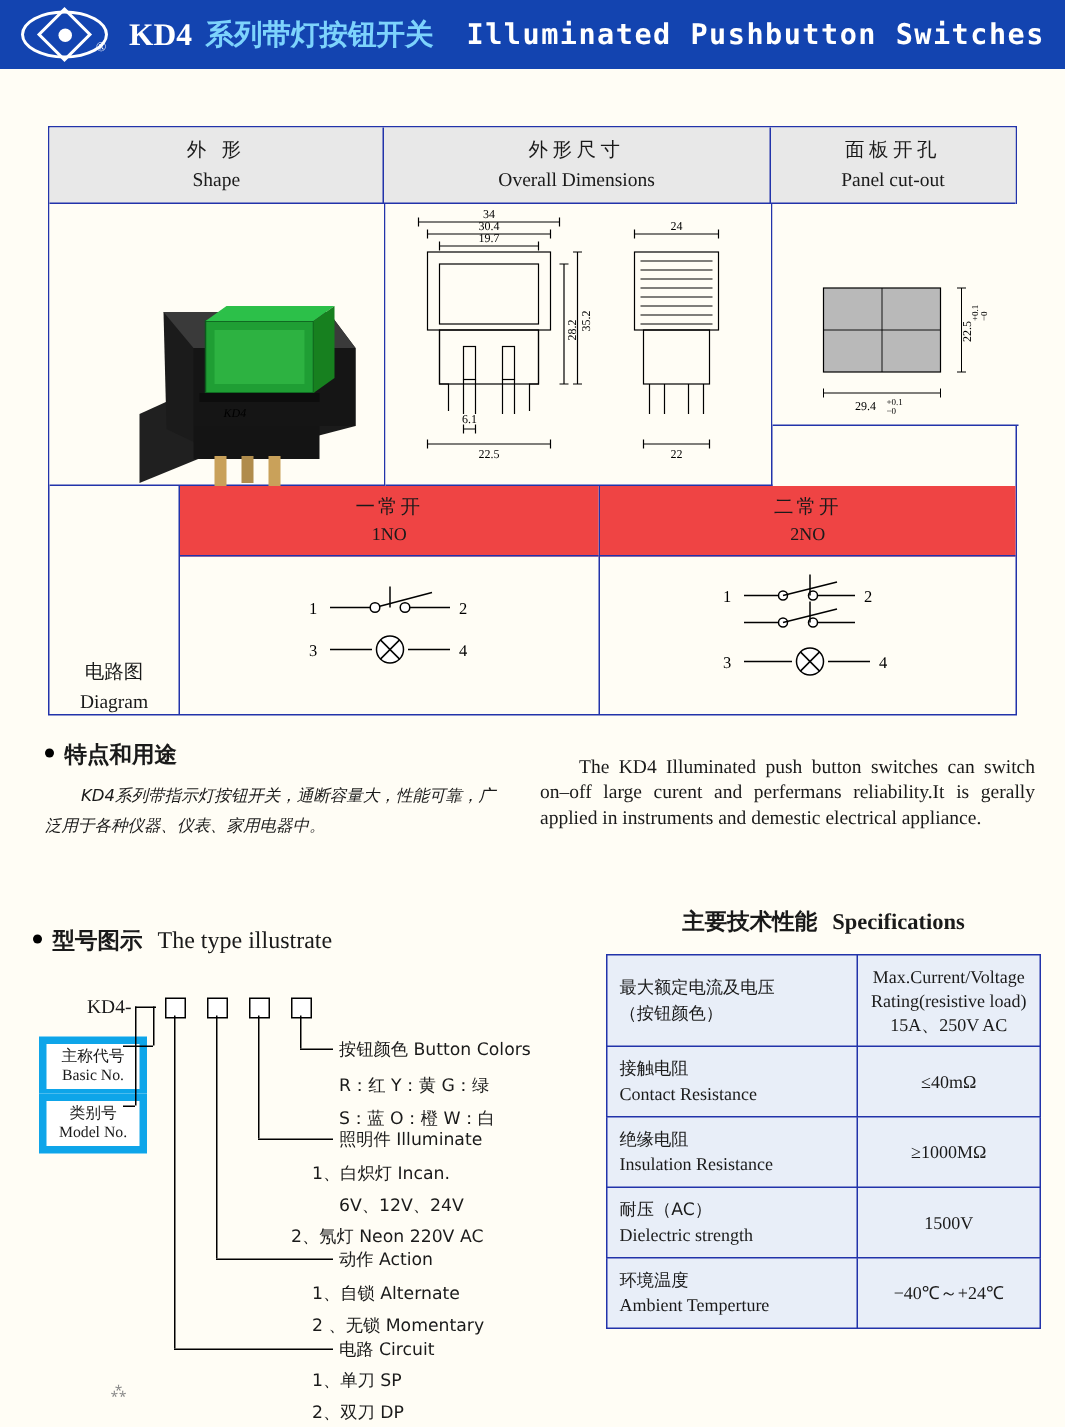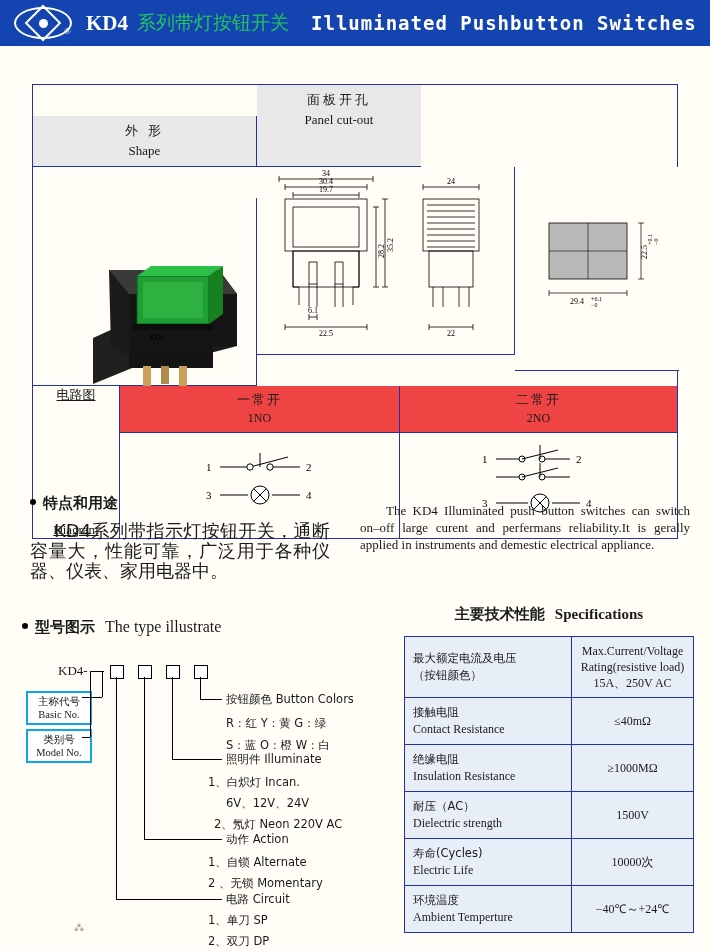--- a/index.html
+++ b/index.html
@@ -25,86 +25,85 @@
   }
   .logo-oval:before{
     content:"";position:absolute;width:22px;height:22px;border:2px solid #fff;
     transform:rotate(45deg);
   }
   .logo-oval:after{
     content:"";position:absolute;width:9px;height:9px;background:#fff;border-radius:50%;
   }
   .logo-r{position:absolute;left:64px;top:26px;color:#fff;font-size:9px;}
   .h-kd4{color:#fff;font-size:21px;font-weight:bold;font-family:"Liberation Serif",serif;letter-spacing:0px;}
-  .h-cn{color:#22c55e;font-size:19px;font-weight:normal;margin-left:9px;font-family:"DejaVu Sans",sans-serif;}
+  .h-cn{color:#7dd3fc;font-size:19px;font-weight:bold;margin-left:9px;font-family:"DejaVu Sans",sans-serif;}
   .h-en{color:#fff;font-size:19px;font-weight:bold;margin-left:22px;font-family:"DejaVu Sans Mono",monospace;letter-spacing:1px;}
 
   
   .tbl{
     position:absolute;left:32px;top:84px;width:646px;border:1.5px solid #2233aa;
     box-sizing:border-box;
   }
   .trow{display:flex;}
   .cellhead{
     background:#e8e8e8;border-right:1.5px solid #2233aa;border-bottom:1.5px solid #2233aa;
     text-align:center;padding:6px 0 7px 0;box-sizing:border-box;
   }
   .cellhead:last-child{border-right:none;}
   .cellhead .cn{font-size:13px;font-family:"DejaVu Sans",sans-serif;letter-spacing:3px;}
   .cellhead .en{font-size:13px;margin-top:3px;font-family:"Liberation Serif",serif;}
   .cellbody{
     border-right:1.5px solid #2233aa;border-bottom:1.5px solid #2233aa;
     box-sizing:border-box;position:relative;background:#fffdf5;
   }
   .cellbody:last-child{border-right:none;}
-  .c1{width:224px;margin-top:31px;}
+  .c1{width:224px;}
   .c2{width:258px;}
   .c3{width:164px;}
 
   
   .drow{display:flex;}
   .dlabel{
     width:88px;border-right:1.5px solid #2233aa;box-sizing:border-box;
-    display:flex;flex-direction:column;align-items:center;justify-content:space-between;
+    display:flex;flex-direction:column;align-items:center;justify-content:flex-end;
     font-size:13px;
-    text-decoration:underline;
   }
   .dlabel .cn{font-family:"DejaVu Sans",sans-serif;}
-  .dlabel .en{margin-top:18px;}
+  .dlabel .en{margin-top:3px;}
   .dcol{flex:1;box-sizing:border-box;}
   .dcol.left{border-right:1.5px solid #2233aa;}
   .dhead{
     background:#ef4444;border-bottom:1.5px solid #2233aa;text-align:center;
     padding:5px 0 6px 0;box-sizing:border-box;
   }
   .dhead .cn{font-size:13px;font-family:"DejaVu Sans",sans-serif;letter-spacing:2px;}
   .dhead .en{font-size:12px;margin-top:2px;}
   .dbody{height:105px;position:relative;}
 
   
   .sec-feature-cn{position:absolute;left:30px;top:494px;width:300px;}
   .sec-feature-en{position:absolute;left:360px;top:494px;width:330px;}
   .h2cn{font-size:15px;font-weight:bold;font-family:"DejaVu Sans",sans-serif;}
   .h2en{font-size:16px;font-family:"Liberation Serif",serif;}
   .bullet{display:inline-block;width:6px;height:6px;background:#000;border-radius:50%;
     vertical-align:middle;margin-right:7px;margin-bottom:3px;}
-  .ptxt-cn{font-size:18px;line-height:20px;font-family:"DejaVu Sans",sans-serif;margin-top:8px;text-align:justify;}
+  .ptxt-cn{font-size:11px;line-height:20px;font-family:"DejaVu Sans",sans-serif;margin-top:8px;text-align:justify;font-style:italic;}
   .ptxt-en{font-size:13px;line-height:17px;font-family:"Liberation Serif",serif;margin-top:8px;text-align:justify;}
 
   
   .sec-type{position:absolute;left:22px;top:618px;width:380px;}
   .type-title{font-size:15px;font-weight:bold;font-family:"DejaVu Sans",sans-serif;}
   .type-title .en{font-family:"Liberation Serif",serif;font-weight:normal;font-size:16px;margin-left:10px;}
   .type-diagram{position:relative;height:300px;margin-top:12px;font-size:11.5px;}
   .tcode{position:absolute;left:36px;top:14px;font-size:13px;font-family:"Liberation Serif",serif;}
   .tbox{position:absolute;width:12px;height:12px;border:1px solid #000;background:#fff;}
   .vline{position:absolute;width:1px;background:#000;}
   .hline{position:absolute;height:1px;background:#000;}
   .tlbl{position:absolute;font-size:11.5px;font-family:"DejaVu Sans",sans-serif;white-space:nowrap;}
-  .lbox{position:absolute;border:2px solid #0ea5e9;font-size:10.5px;text-align:center;
+  .lbox{position:absolute;border:5px solid #0ea5e9;font-size:10.5px;text-align:center;
     font-family:"DejaVu Sans",sans-serif;line-height:13px;padding:2px 3px;background:#fff;}
 
   
   .sec-spec{position:absolute;left:404px;top:605px;width:290px;}
   .spec-title{text-align:center;font-size:15px;font-weight:bold;font-family:"DejaVu Sans",sans-serif;}
   .spec-title .en{font-family:"Liberation Serif",serif;margin-left:10px;}
   .spec-tbl{margin-top:12px;border:1.5px solid #2233aa;border-collapse:collapse;width:290px;
     background:#e8eef8;}
   .spec-tbl td{border:1px solid #2233aa;padding:6px 8px;vertical-align:middle;}
   .spec-tbl .lc{width:150px;font-size:11.5px;font-family:"DejaVu Sans",sans-serif;line-height:17px;}
@@ -127,20 +126,24 @@
   <span class="h-cn">系列带灯按钮开关</span>
   <span class="h-en">Illuminated Pushbutton Switches</span>
 </div>
 
 <div class="tbl">
 
   <div class="trow">
     <div class="cellhead c1">
       <div class="cn">外  形</div>
       <div class="en">Shape</div>
+    </div>
+    <div class="cellhead c2">
+      <div class="cn">外形尺寸</div>
+      <div class="en">Overall Dimensions</div>
     </div>
     <div class="cellhead c3">
       <div class="cn">面板开孔</div>
       <div class="en">Panel cut-out</div>
     </div>
   </div>
 
   <div class="trow">
 
     <div class="cellbody c1" style="height:188px">
@@ -208,21 +211,21 @@
           <text x="136" y="78" transform="rotate(-90 136,78)">35.2</text>
           <text x="127" y="84" transform="rotate(-90 127,84)">28.2</text>
           <text x="56" y="146">6.1</text>
           <text x="69" y="169">22.5</text>
           <text x="194" y="17">24</text>
           <text x="194" y="169">22</text>
         </g>
       </svg>
     </div>
 
-    <div class="cellbody c3" style="height:204px">
+    <div class="cellbody c3" style="height:148px">
       <svg width="164" height="188">
         <rect x="34" y="56" width="78" height="56" fill="#b9b9b9" stroke="#000" stroke-width="0.8"></rect>
         <line x1="73" y1="56" x2="73" y2="112" stroke="#000" stroke-width="0.6"></line>
         <line x1="34" y1="84" x2="112" y2="84" stroke="#000" stroke-width="0.6"></line>
         <g stroke="#000" fill="none" stroke-width="0.7">
           <path d="M34,126 L112,126 M34,123 L34,129 M112,123 L112,129"></path>
           <path d="M126,56 L126,112 M123,56 L129,56 M123,112 L129,112"></path>
         </g>
         <g font-family="Liberation Serif, serif" font-size="8" fill="#000">
           <text x="55" y="137">29.4</text>
@@ -366,21 +369,21 @@
     </div>
     <div class="tlbl" style="left:204px;top:67px">R：红  Y：黄  G：绿</div>
     <div class="tlbl" style="left:204px;top:89px">S：蓝  O：橙  W：白</div>
 
     <div class="tlbl" style="left:204px;top:103px">
       <span>照明件</span>
       <span class="serif">Illuminate</span>
     </div>
     <div class="tlbl" style="left:186px;top:126px">1、白炽灯 Incan.</div>
     <div class="tlbl" style="left:204px;top:147px">6V、12V、24V</div>
-    <div class="tlbl" style="left:192px;top:168px">2、氖灯  Neon 220V AC</div>
+    <div class="tlbl" style="left:172px;top:168px">2、氖灯  Neon 220V AC</div>
 
     <div class="tlbl" style="left:204px;top:183px">
       <span>动作</span>
       <span class="serif">Action</span>
     </div>
     <div class="tlbl" style="left:186px;top:206px">1、自锁 Alternate</div>
     <div class="tlbl" style="left:186px;top:227px">2 、无锁  Momentary</div>
 
     <div class="tlbl" style="left:204px;top:243px">
       <span>电路</span>
@@ -425,27 +428,20 @@
     </tr>
     <tr>
       <td class="lc">
         <div>耐压（AC）</div>
         <div class="en">Dielectric strength</div>
       </td>
       <td class="rc">1500V</td>
     </tr>
     <tr>
       <td class="lc">
-        <div>寿命(Cycles)</div>
-        <div class="en">Electric Life</div>
-      </td>
-      <td class="rc">10000次</td>
-    </tr>
-    <tr>
-      <td class="lc">
         <div>环境温度</div>
         <div class="en">Ambient Temperture</div>
       </td>
       <td class="rc">−40℃～+24℃</td>
     </tr>
   </tbody>
     </table>
 </div>
 
 </body></html>

